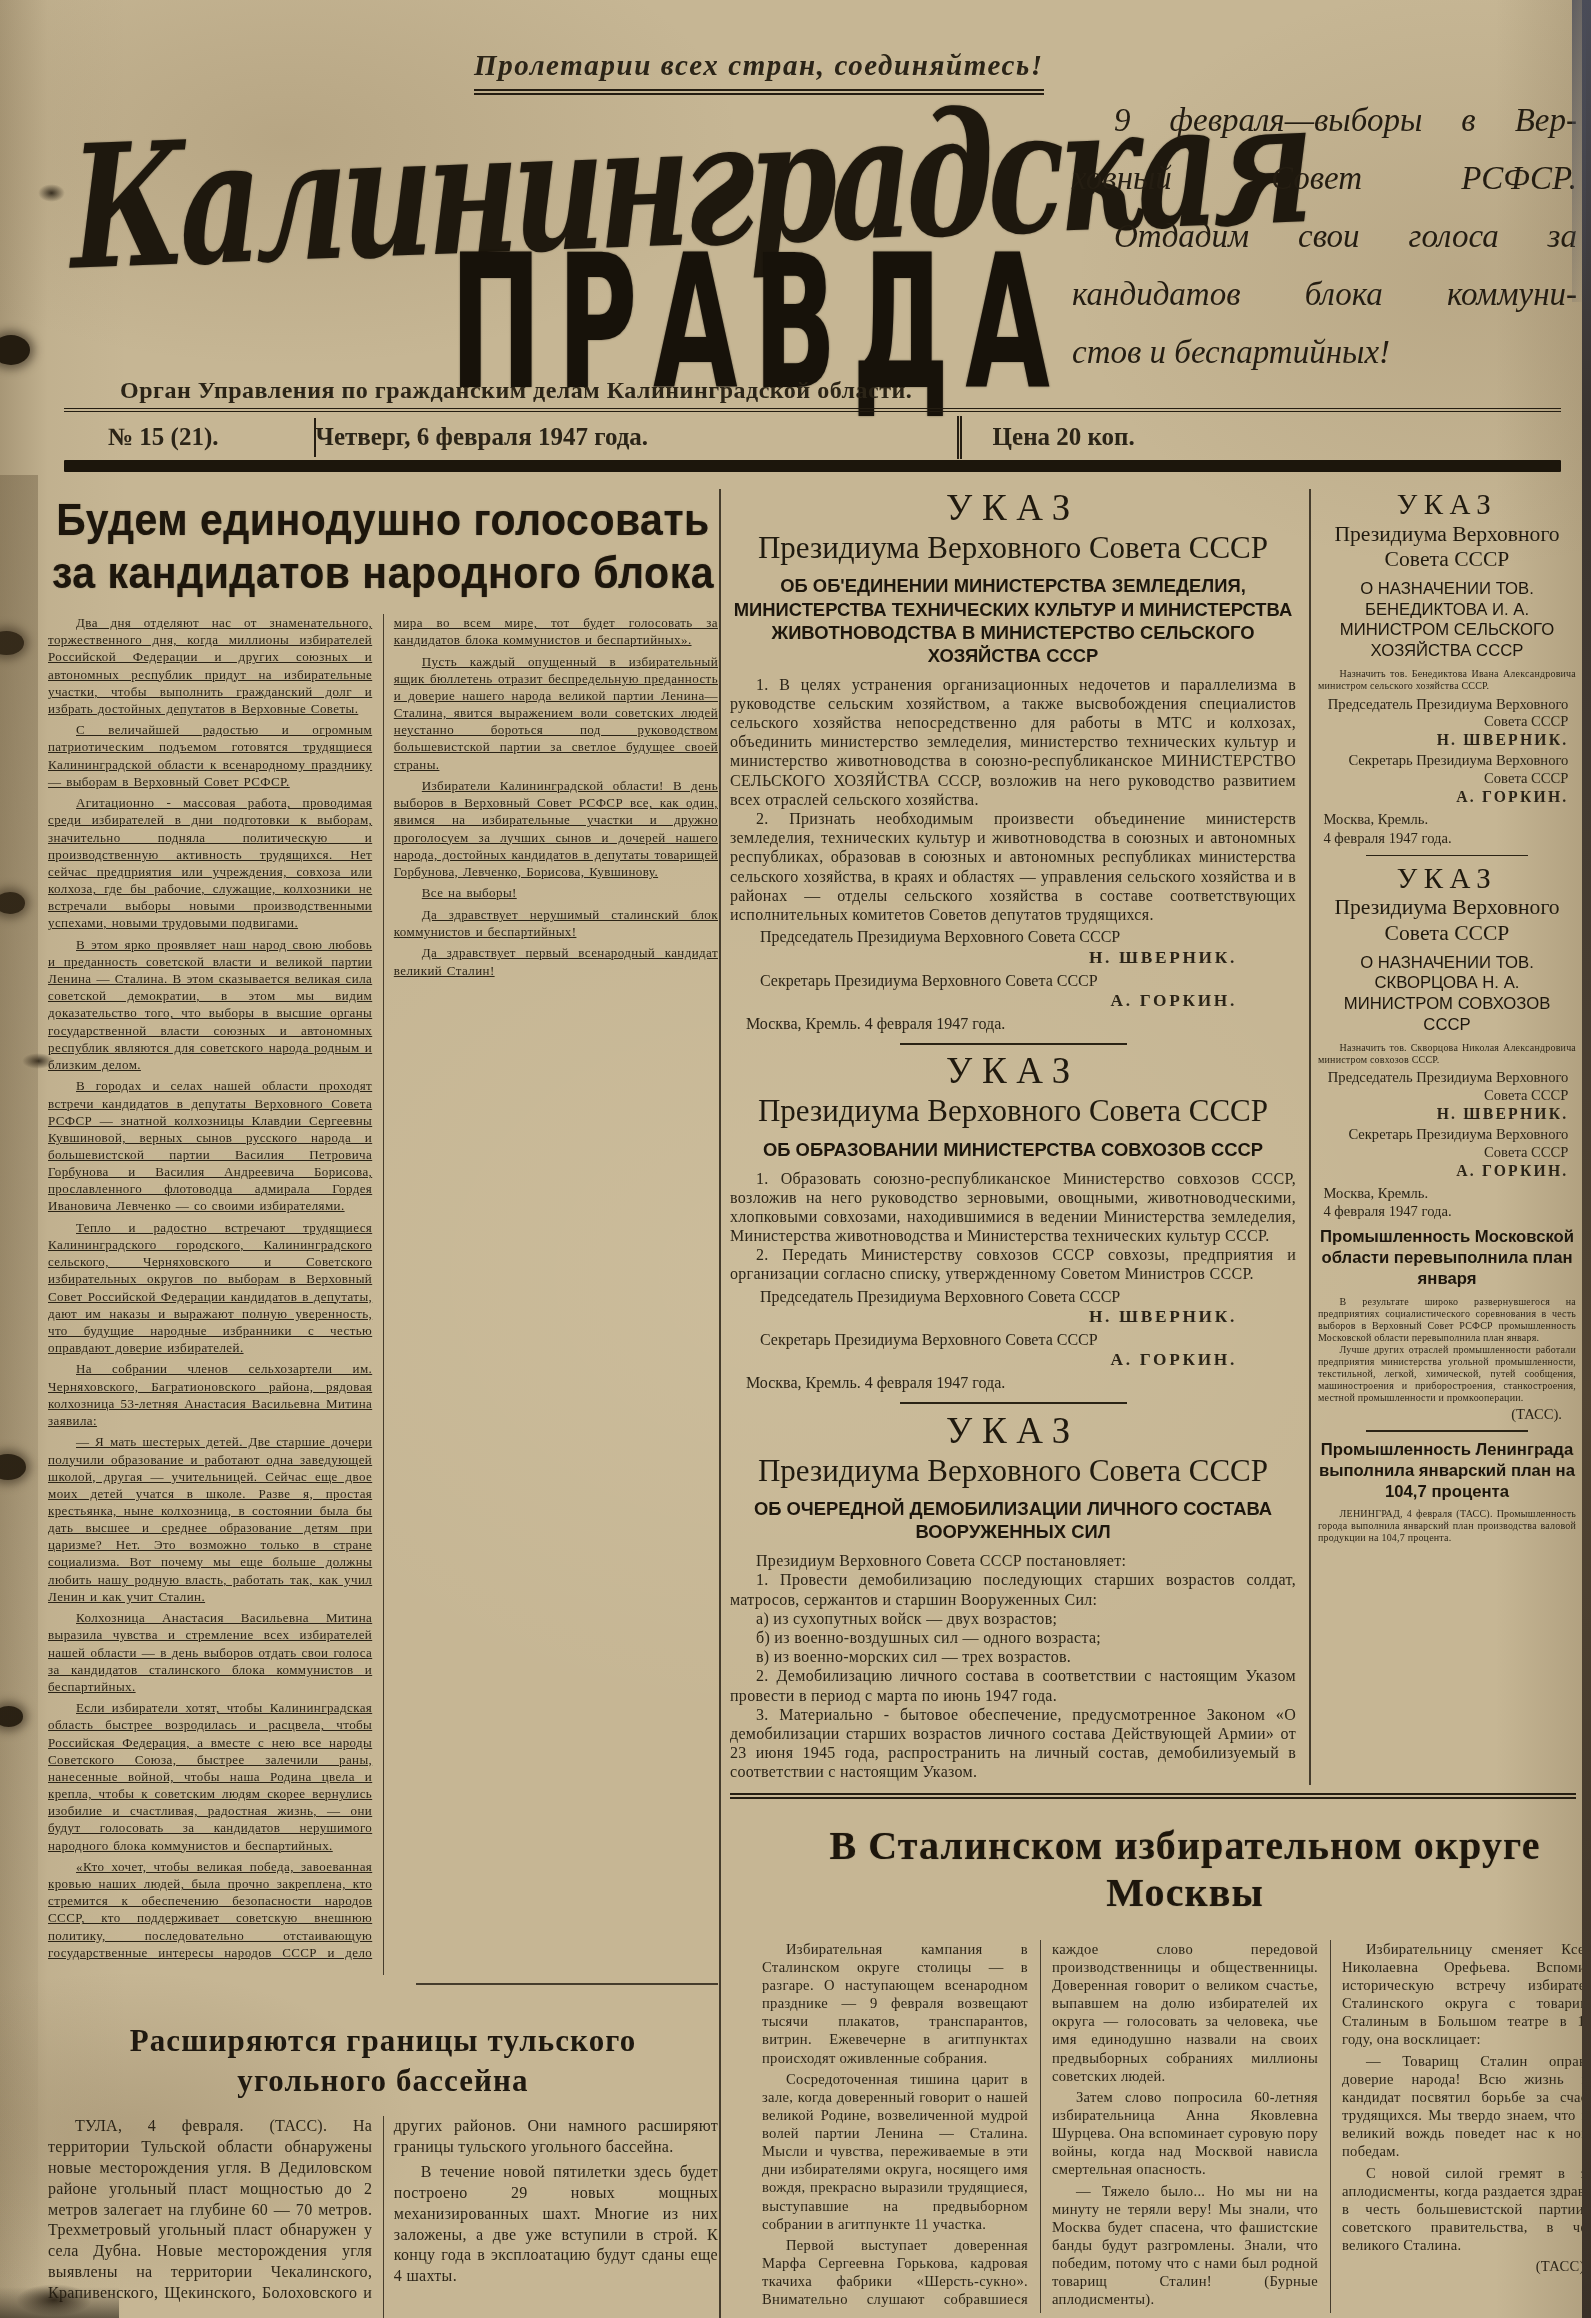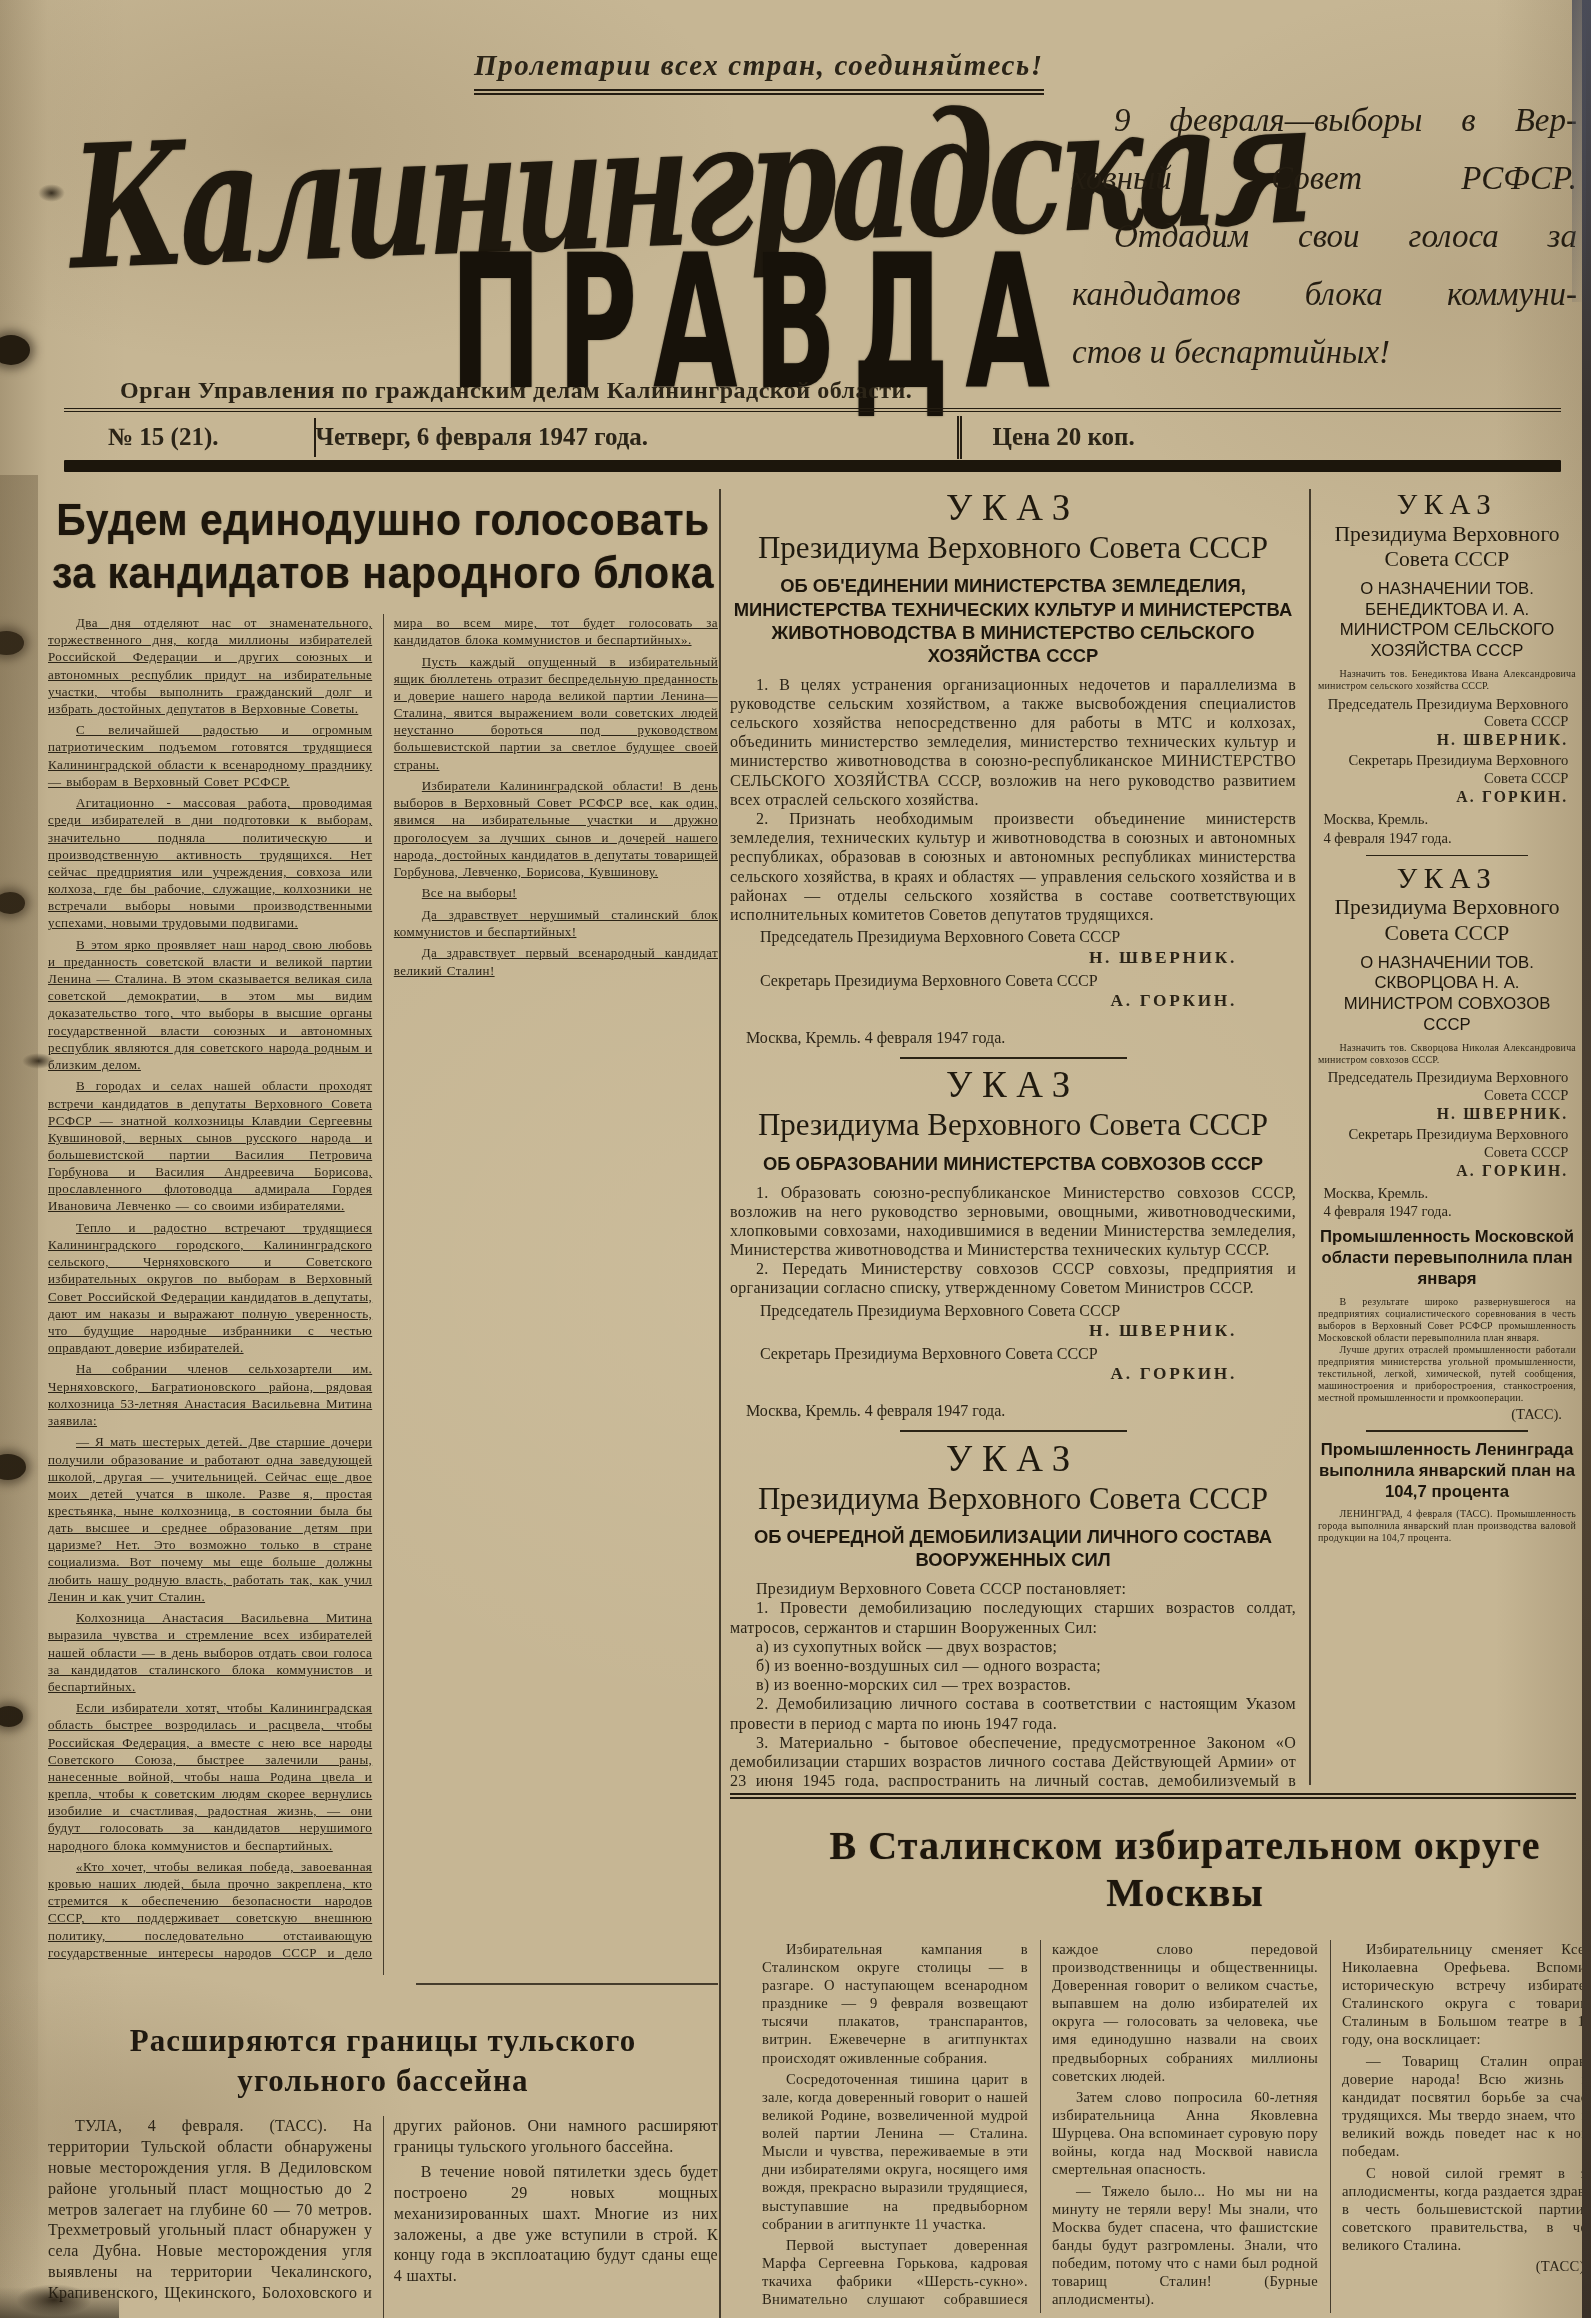--- a/index.html
+++ b/index.html
@@ -75,21 +75,21 @@
   .ed-rule { width:302px; height:2.2px; background:#453c2c; margin:7.6px 0 0 auto; }
   
   #middle { position:absolute; left:730px; top:489px; width:566px; height:1298px; overflow:hidden; }
   .ukaz-kicker { text-align:center; font-size:37px; letter-spacing:9.7px; line-height:1.05; color:#201a0f; }
   .ukaz-org    { text-align:center; font-size:31px; line-height:1.12; margin-top:3.2px; color:#201a0f; }
   .ukaz-subject{ text-align:center; font-family:"Liberation Sans","DejaVu Sans",sans-serif; font-weight:bold;
                  font-size:18.4px; line-height:1.26; margin:8.6px 3.2px 7.6px; color:#1d160c; }
   .ukaz-body p { margin:0; text-indent:26px; text-align:justify; font-size:16px; line-height:1.2; letter-spacing:0.3px; }
   .sig-role { margin-top:4.3px; padding-left:30px; font-size:16px; }
   .sig-name { text-align:right; padding-right:59px; font-weight:bold; font-size:17.3px; letter-spacing:2.7px; margin-top:1.1px; }
-  .ukaz-dateline { margin-top:18px; padding-left:16px; font-size:16px; }
+  .ukaz-dateline { margin-top:4px; padding-left:16px; font-size:16px; }
   .rule-center { width:227px; height:2.2px; background:#2a2315; margin:9.7px auto 7.6px; }
   
   #right { position:absolute; left:1318px; top:489px; width:258px; height:1296px; overflow:hidden; }
   .ukaz-kicker-sm { text-align:center; font-size:29px; letter-spacing:6.5px; line-height:1.05; color:#201a0f; }
   .ukaz-org-sm { text-align:center; font-size:21.6px; line-height:1.18; margin-top:2.2px; color:#201a0f; }
   .ukaz-subject-sm { text-align:center; font-family:"Liberation Sans","DejaVu Sans",sans-serif; font-weight:normal;
                      font-size:16.7px; line-height:1.24; margin:6.5px 0; color:#1d160c; }
   .body-sm p { margin:0; text-indent:21.6px; text-align:justify; font-size:10px; line-height:1.2; letter-spacing:0.2px; }
   .sig-role-sm { text-align:right; font-size:14.6px; line-height:1.22; margin-top:3.2px; padding-right:7.6px; }
   .sig-name-sm { text-align:right; font-weight:bold; font-size:15.7px; letter-spacing:2.2px; padding-right:7.6px; }

